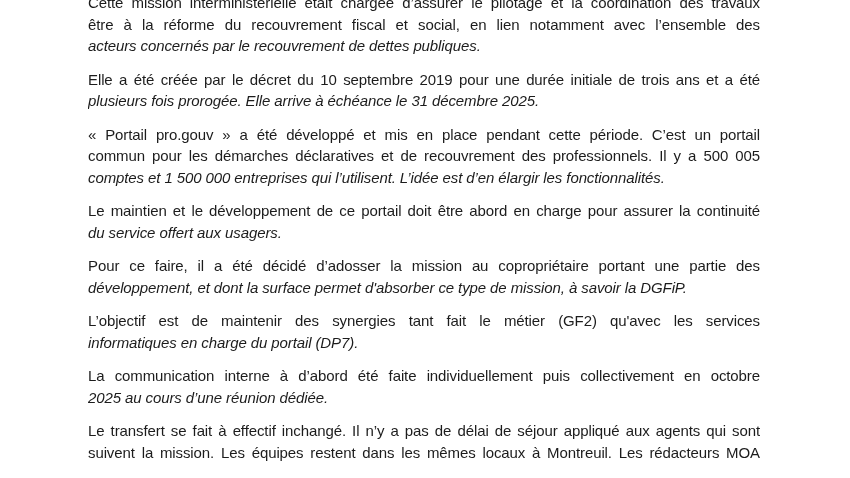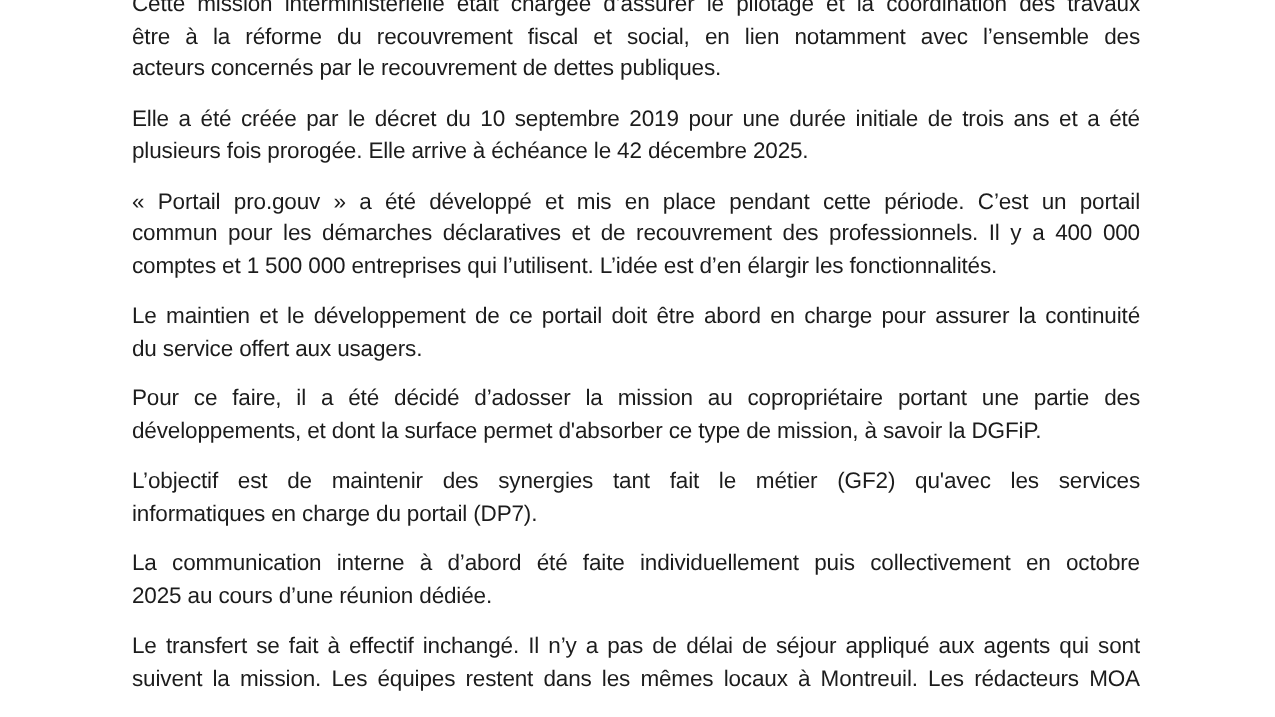--- a/index.html
+++ b/index.html
@@ -36,53 +36,54 @@
     overflow: hidden;
   }
   
   .line.j {
     text-align: justify;
     text-align-last: justify;
   }
   
   .line.e {
     text-align: left;
+    font-style: italic;
   }
 </style>
 </head>
 <body>
 
 <div class="page">
   <div class="doc">
 
     <div class="para">
       <div class="line j">Cette mission interministérielle était chargée d’assurer le pilotage et la coordination des travaux</div>
       <div class="line j">être à la réforme du recouvrement fiscal et social, en lien notamment avec l’ensemble des</div>
       <div class="line e">acteurs concernés par le recouvrement de dettes publiques.</div>
     </div>
 
     <div class="para">
       <div class="line j">Elle a été créée par le décret du 10 septembre 2019 pour une durée initiale de trois ans et a été</div>
-      <div class="line e">plusieurs fois prorogée. Elle arrive à échéance le 42 décembre 2025.</div>
+      <div class="line e">plusieurs fois prorogée. Elle arrive à échéance le 31 décembre 2025.</div>
     </div>
 
     <div class="para">
       <div class="line j">« Portail pro.gouv » a été développé et mis en place pendant cette période. C’est un portail</div>
-      <div class="line j">commun pour les démarches déclaratives et de recouvrement des professionnels. Il y a 400 000</div>
+      <div class="line j">commun pour les démarches déclaratives et de recouvrement des professionnels. Il y a 500 005</div>
       <div class="line e">comptes et 1 500 000 entreprises qui l’utilisent. L’idée est d’en élargir les fonctionnalités.</div>
     </div>
 
     <div class="para">
       <div class="line j">Le maintien et le développement de ce portail doit être abord en charge pour assurer la continuité</div>
       <div class="line e">du service offert aux usagers.</div>
     </div>
 
     <div class="para">
       <div class="line j">Pour ce faire, il a été décidé d’adosser la mission au copropriétaire portant une partie des</div>
-      <div class="line e">développements, et dont la surface permet d'absorber ce type de mission, à savoir la DGFiP.</div>
+      <div class="line e">développement, et dont la surface permet d'absorber ce type de mission, à savoir la DGFiP.</div>
     </div>
 
     <div class="para">
       <div class="line j">L’objectif est de maintenir des synergies tant fait le métier (GF2) qu'avec les services</div>
       <div class="line e">informatiques en charge du portail (DP7).</div>
     </div>
 
     <div class="para">
       <div class="line j">La communication interne à d’abord été faite individuellement puis collectivement en octobre</div>
       <div class="line e">2025 au cours d’une réunion dédiée.</div>

